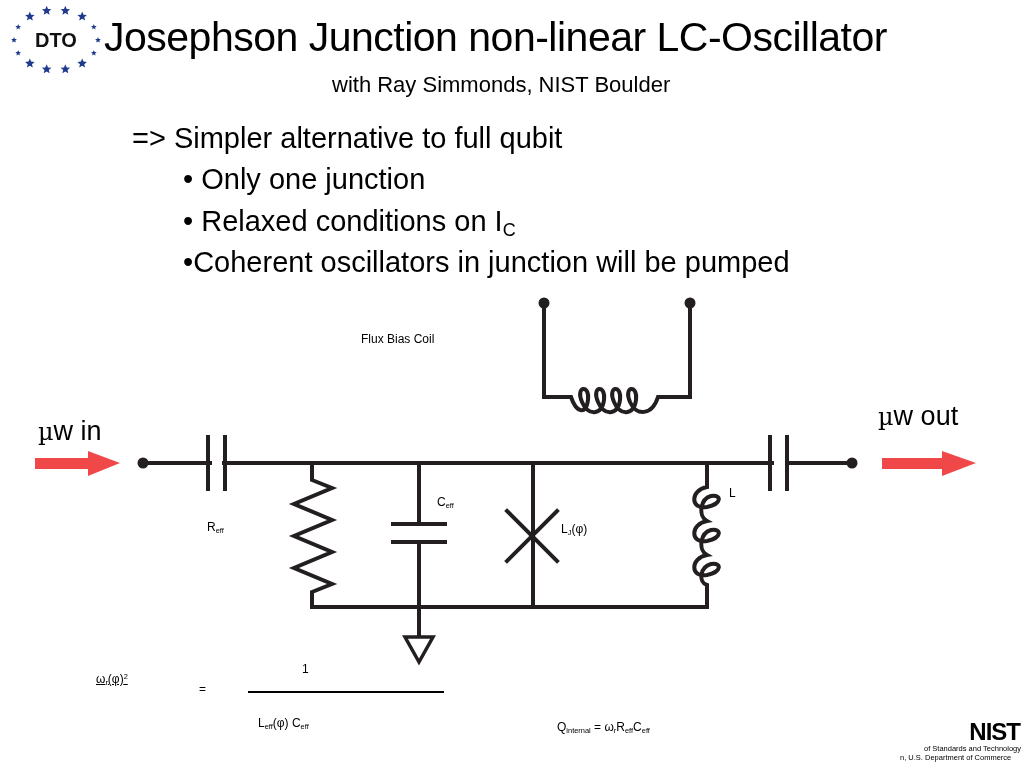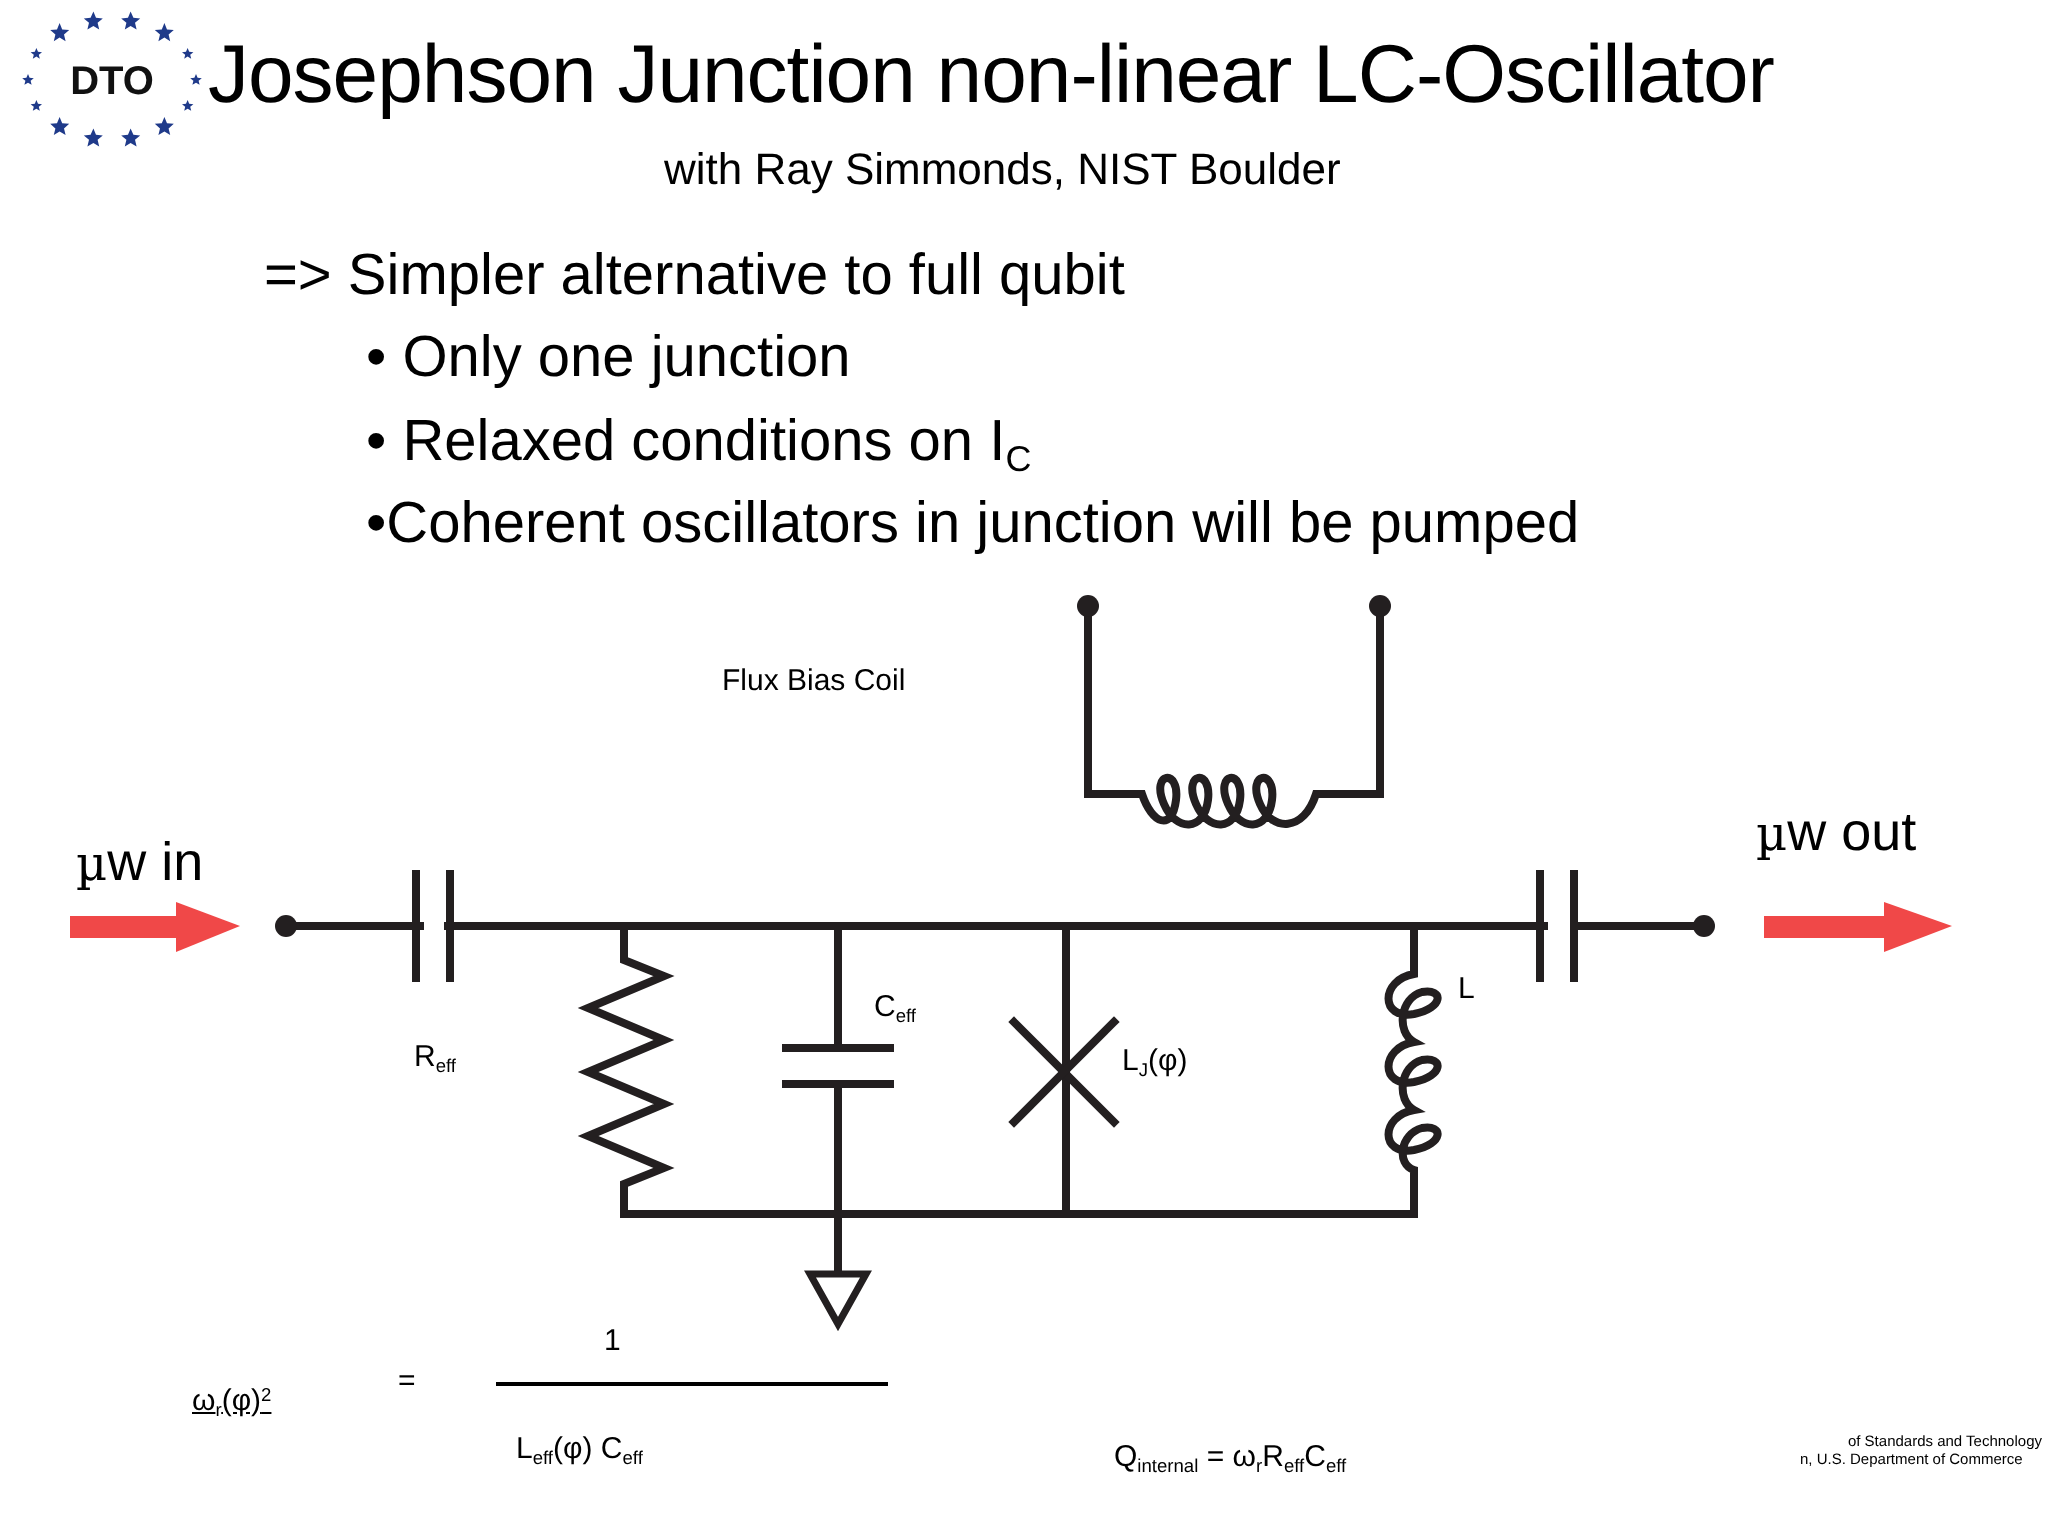--- a/index.html
+++ b/index.html
@@ -8,21 +8,21 @@
   .abs { position: absolute; white-space: nowrap; }
   #title { left: 104px; top: 14px; font-size: 41px; letter-spacing: -0.5px; }
   #subtitle { left: 332px; top: 72px; font-size: 22px; }
   .bl { font-size: 29px; }
   #b0 { left: 132px; top: 122px; }
   #b1 { left: 183px; top: 163px; text-align: right; }
   #b2 { left: 183px; top: 205px; }
   #b3 { left: 183px; top: 246px; }
   sub { font-size: 0.62em; vertical-align: -0.3em; line-height: 0; }
   sup { font-size: 0.62em; vertical-align: 0.5em; line-height: 0; }
-  .lbl { font-size: 15px; }
+  .lbl { font-size: 12px; }
   .mu { font-family: "DejaVu Serif", serif; font-size: 24px; }
   #diagram { position: absolute; left: 0; top: 0; }
   #dto-logo { left: 8px; top: 4px; width: 96px; height: 70px; }
   #nist-logo { left: 900px; top: 718px; width: 124px; height: 50px; text-align: right; }
   #nist-word { font-family: "Liberation Sans", sans-serif; font-weight: bold; font-size: 24px; letter-spacing: -1px; margin-right: 4px; }
   #nist-l1 { font-size: 7.5px; font-weight: normal; margin-top: -2px; margin-right: 3px; }
   #nist-l2 { font-size: 7.5px; margin-right: 17px; }
 </style>
 </head>
 <body>
@@ -127,23 +127,24 @@
 </svg>
 
 <div class="abs lbl" style="left:361px; top:332px;">Flux Bias Coil</div>
 <div class="abs" style="left:38px; top:416px; font-size:27px;"><span class="mu">µ</span><span>w in</span></div>
 <div class="abs" style="left:878px; top:401px; font-size:27px;"><span class="mu">µ</span><span>w out</span></div>
 <div class="abs lbl" style="left:207px; top:520px;"><span>R</span><sub>eff</sub></div>
 <div class="abs lbl" style="left:437px; top:495px;"><span>C</span><sub>eff</sub></div>
 <div class="abs lbl" style="left:561px; top:522px;"><span>L</span><sub>J</sub><span>(φ)</span></div>
 <div class="abs lbl" style="left:729px; top:486px;">L</div>
 
-<div class="abs lbl" style="left:96px; top:692px;text-decoration:underline;"><span>ω</span><sub>r</sub><span>(φ)</span><sup>2</sup></div>
+<div class="abs lbl" style="left:96px; top:672px;text-decoration:underline;"><span>ω</span><sub>r</sub><span>(φ)</span><sup>2</sup></div>
 <div class="abs lbl" style="left:199px; top:682px;">=</div>
 <div class="abs lbl" style="left:302px; top:662px;">1</div>
 <div class="abs" style="left:248px; top:691px; width:196px; height:2px; background:#000;"></div>
 <div class="abs lbl" style="left:258px; top:716px;"><span>L</span><sub>eff</sub><span>(φ) C</span><sub>eff</sub></div>
 <div class="abs lbl" style="left:557px; top:682px;margin-top:38px;"><span>Q</span><sub>internal</sub><span> = ω</span><sub>r</sub><span>R</span><sub>eff</sub><span>C</span><sub>eff</sub></div>
 
 <div class="abs" id="nist-logo">
+  <div id="nist-word">NIST</div>
   <div id="nist-l1">of Standards and Technology</div>
   <div id="nist-l2">n, U.S. Department of Commerce</div>
 </div>
 
 </body></html>

